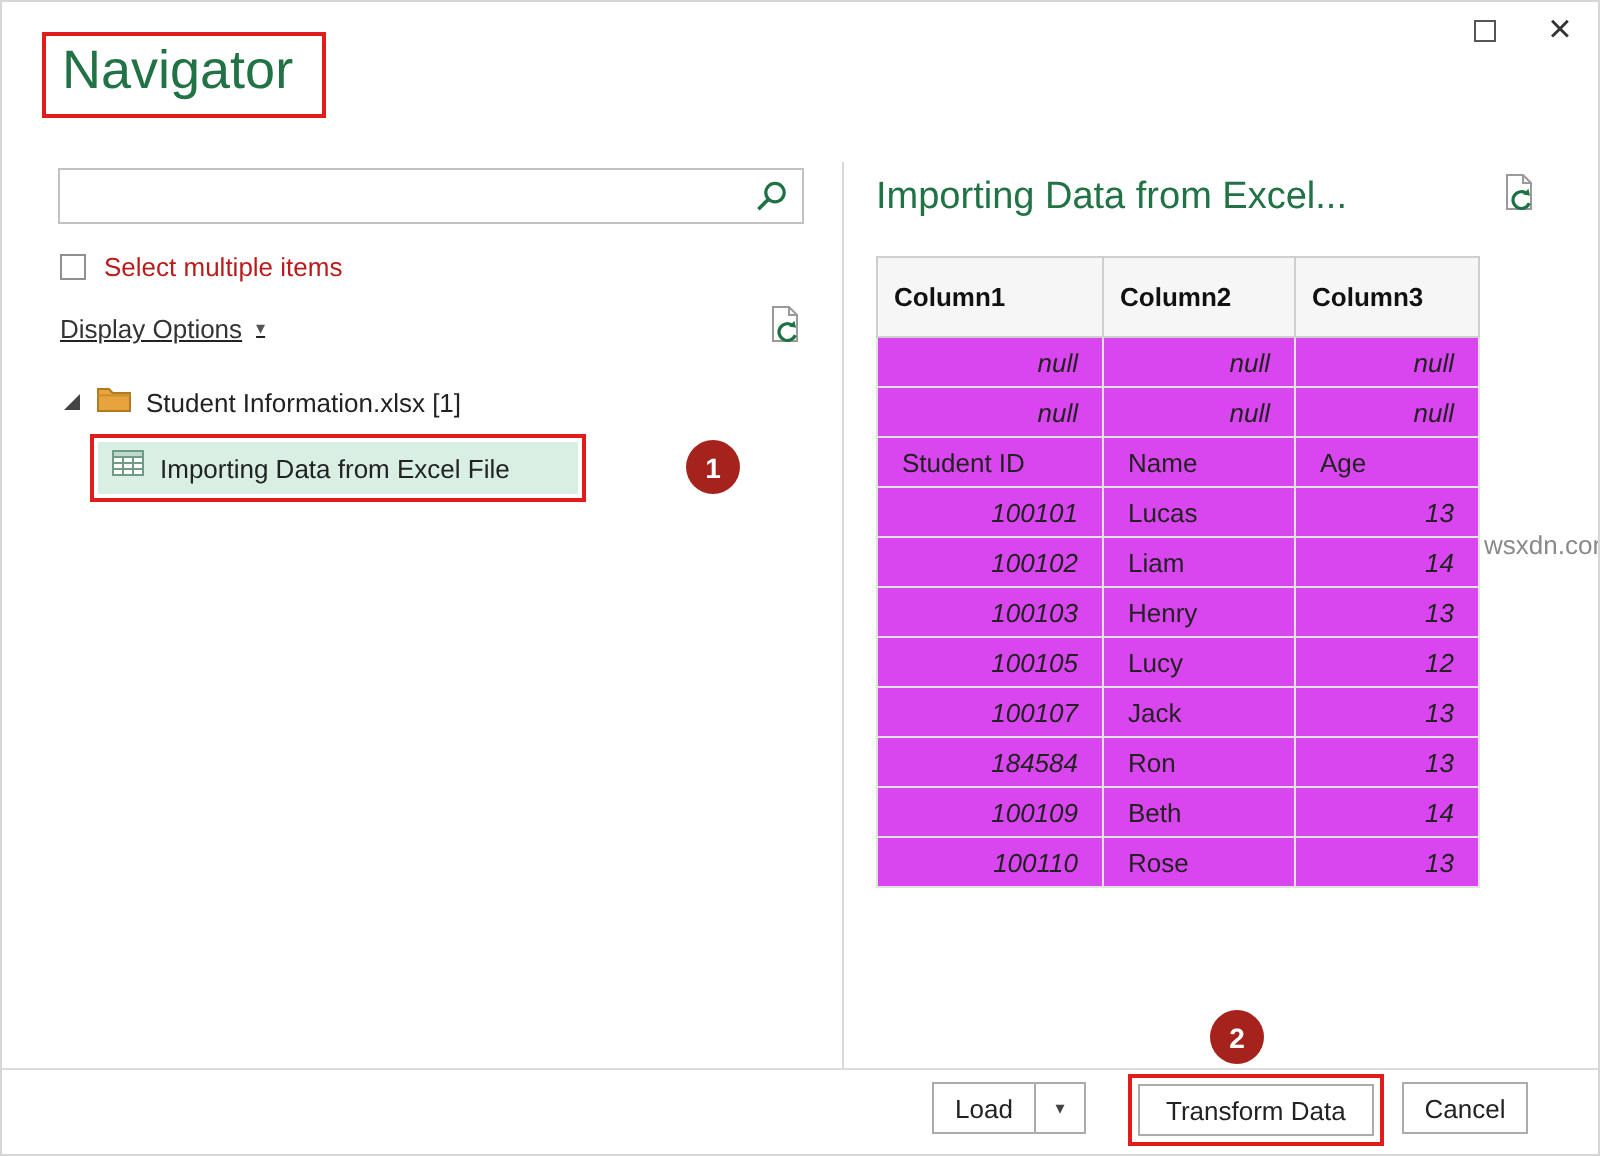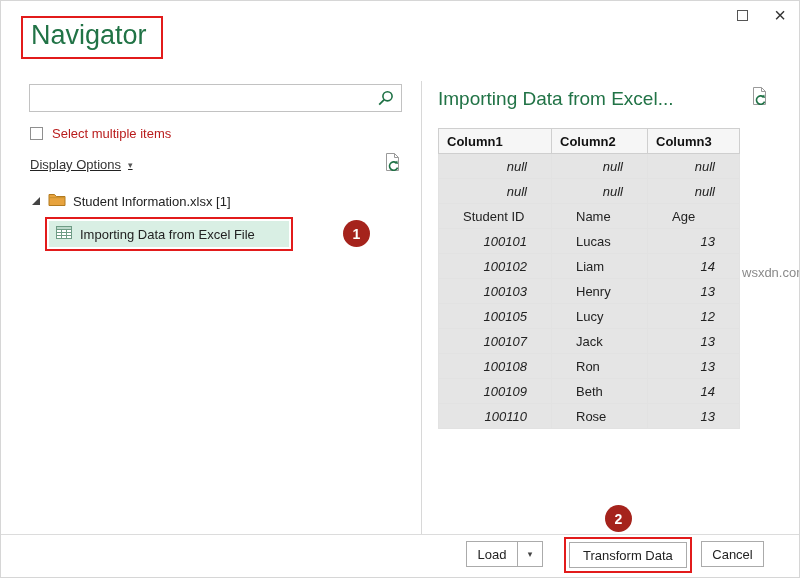--- a/index.html
+++ b/index.html
@@ -51,24 +51,24 @@
   
   .v-divider{position:absolute;left:420px;top:80px;width:1px;height:453px;background:#d8d8d8;}
   
   .right-title-row{position:absolute;left:437px;top:86px;width:332px;display:flex;justify-content:space-between;align-items:center;}
   .preview-title{font-size:19px;font-weight:400;color:var(--accent);white-space:nowrap;overflow:hidden;max-width:295px;}
   .icon-btn{background:none;border:none;padding:0;cursor:pointer;display:inline-flex;}
   
   .preview-table{position:absolute;left:437px;top:127px;border-collapse:collapse;background:#fff;}
   .preview-table th{
     font-size:13px;font-weight:bold;text-align:left;color:#111;
-    background:#f6f6f6;border:1px solid #cfcfcf;padding:4px 8px;height:25px;
+    background:#f6f6f6;border:1px solid #cfcfcf;padding:4px 8px;height:40px;
   }
   .preview-table td{
-    font-size:13px;color:#222;border:1px solid #e2e2e2;padding:4px 24px;height:25px;background:#e5e5e5;
+    font-size:13px;color:#222;border:1px solid #e2e2e2;padding:4px 12px;height:25px;background:#d946ef;
   }
   .preview-table .null-cell,.preview-table .num-cell{font-style:italic;text-align:right;}
   
   .footer-line{position:absolute;left:0;top:533px;width:800px;border-top:1px solid #dcdcdc;}
   .btn{border:1px solid #ababab;background:#fff;font-size:13px;font-family:inherit;color:#222;cursor:pointer;height:26px;}
   .load-split{position:absolute;left:465px;top:540px;display:flex;}
   .load-main{width:52px;}
   .load-arrow{width:26px;margin-left:-1px;font-size:9px;color:#444;}
   .transform-annotation{position:absolute;left:563px;top:536px;border:2px solid var(--ann-red);padding:3px;}
   .transform-btn{padding:0 13px;}
@@ -220,21 +220,21 @@
           <td class="num-cell">100105</td>
           <td>Lucy</td>
           <td class="num-cell">12</td>
         </tr>
         <tr>
           <td class="num-cell">100107</td>
           <td>Jack</td>
           <td class="num-cell">13</td>
         </tr>
         <tr>
-          <td class="num-cell">100108</td>
+          <td class="num-cell">184584</td>
           <td>Ron</td>
           <td class="num-cell">13</td>
         </tr>
         <tr>
           <td class="num-cell">100109</td>
           <td>Beth</td>
           <td class="num-cell">14</td>
         </tr>
         <tr>
           <td class="num-cell">100110</td>

